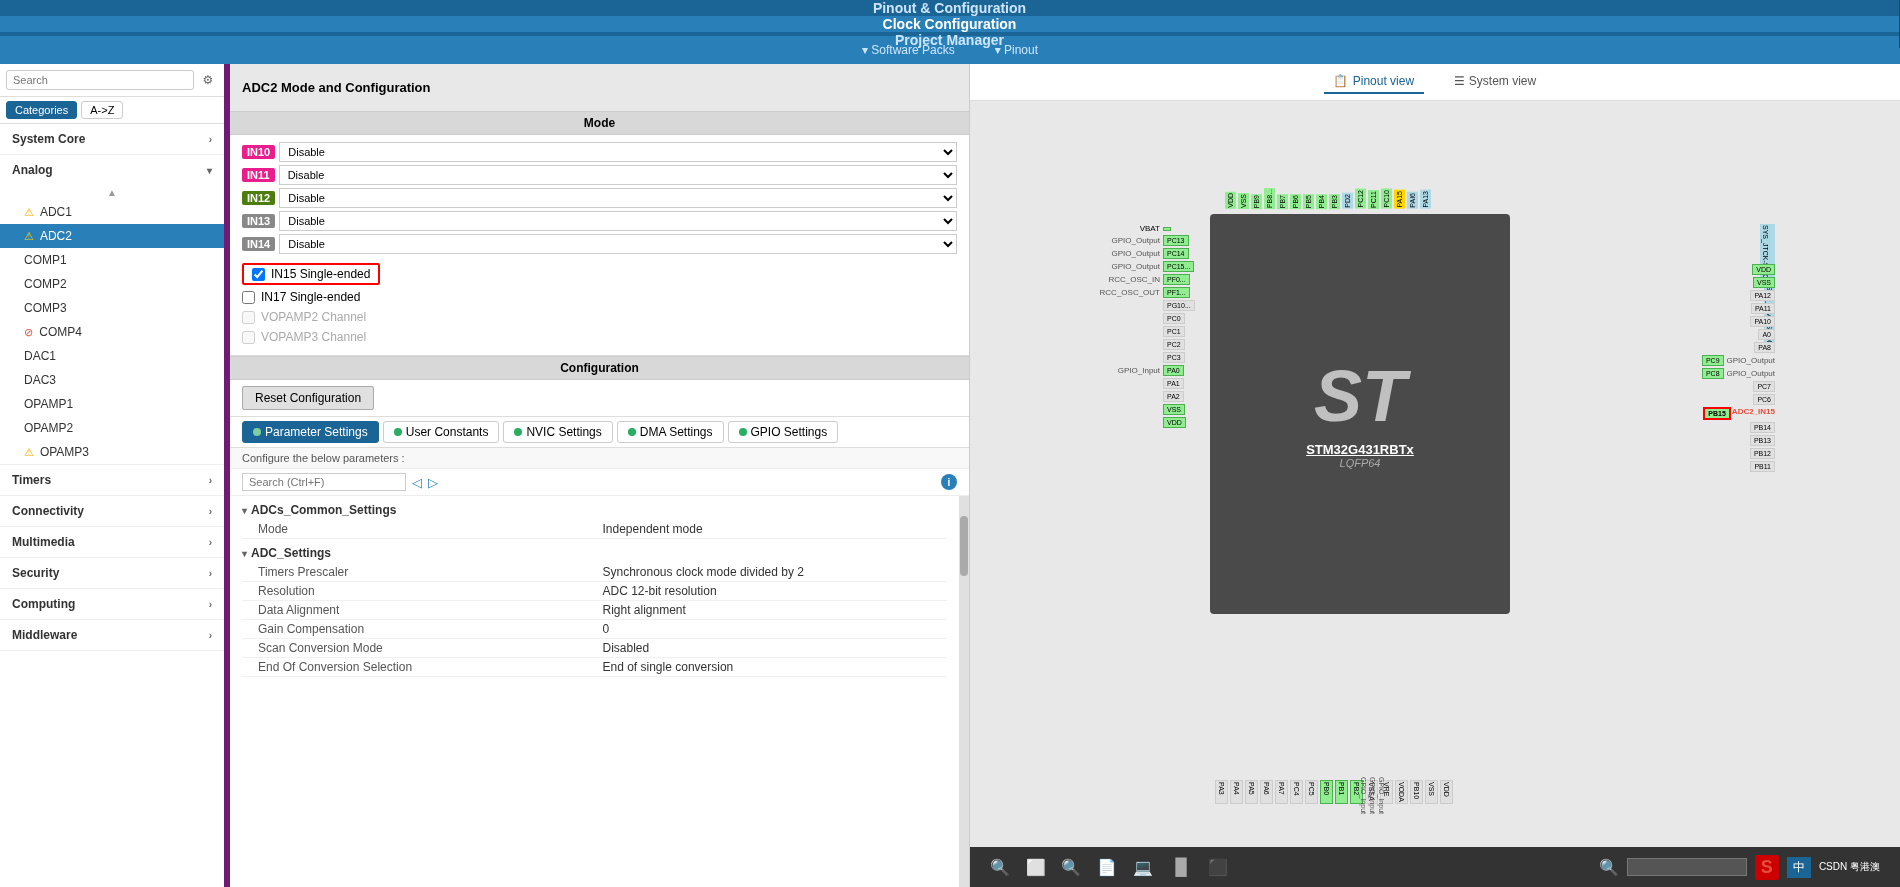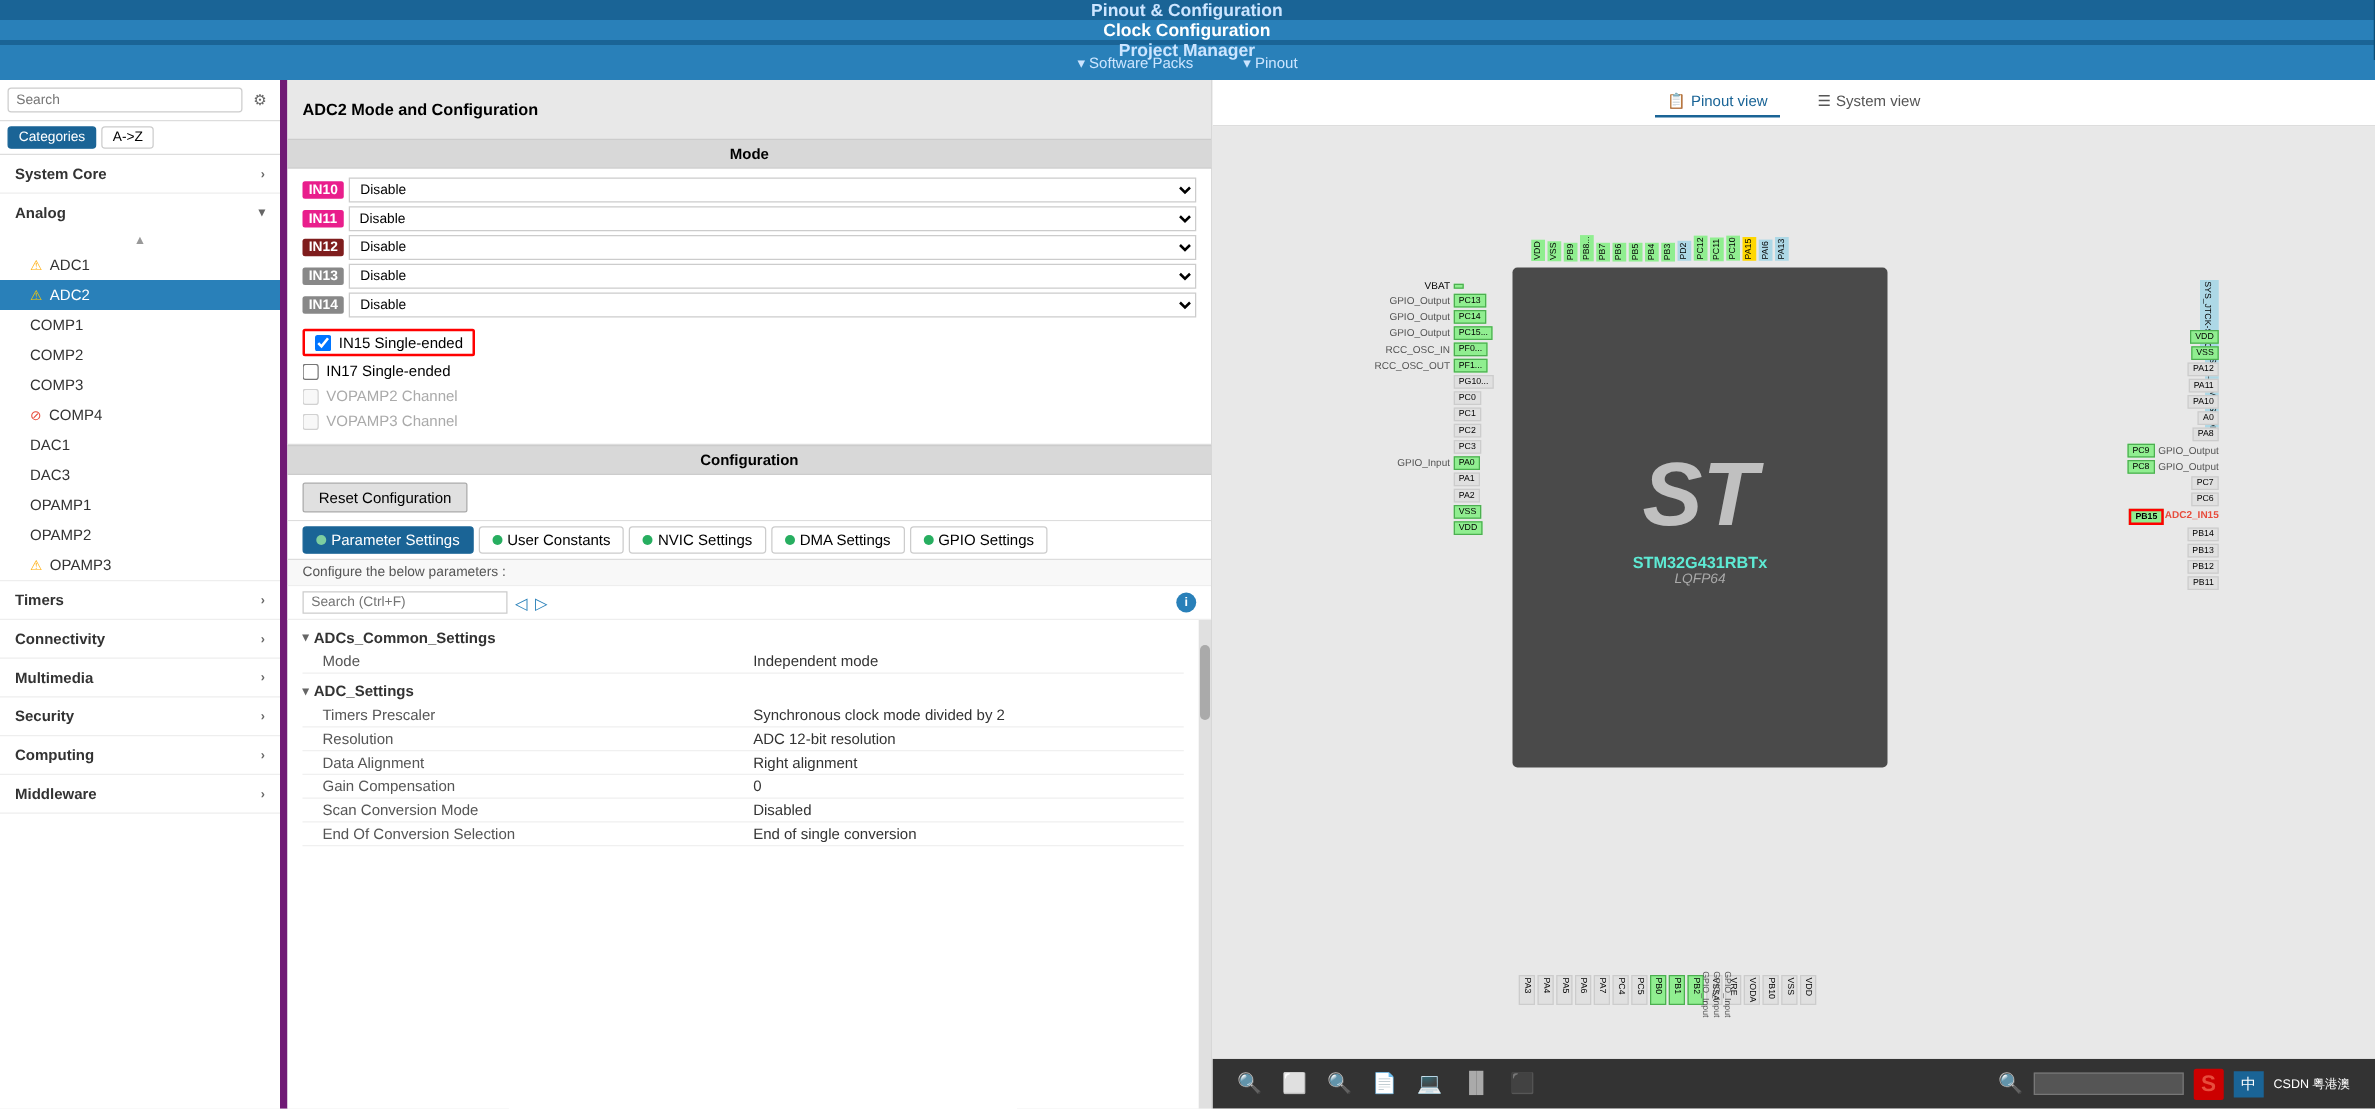--- a/index.html
+++ b/index.html
@@ -38,21 +38,21 @@
 
     
     .center-panel { flex: 1; display: flex; flex-direction: column; background: #f8f8f8; border-right: 1px solid #ccc; overflow: hidden; max-width: 740px; }
     .panel-title { background: #e8e8e8; border-bottom: 1px solid #ccc; padding: 16px 12px; font-weight: bold; font-size: 13px; }
     .mode-section { background: #d8d8d8; padding: 4px 12px; font-weight: bold; text-align: center; font-size: 12px; border-bottom: 1px solid #ccc; }
 
     .mode-options { padding: 4px 12px; background: white; border-bottom: 1px solid #ddd; }
     .mode-row { display: flex; align-items: center; margin: 3px 0; gap: 4px; }
     .mode-label-tag { color: white; padding: 1px 5px; border-radius: 2px; font-weight: bold; font-size: 11px; min-width: 30px; text-align: center; }
     .tag-pink { background: #e91e8c; }
-    .tag-orange { background: #7f1d1d; }
+    .tag-orange { background: #4d7c0f; }
     .mode-select { flex: 1; border: 1px solid #ccc; padding: 2px 4px; font-size: 11px; background: white; cursor: pointer; }
 
     .checkbox-row { display: flex; align-items: center; gap: 6px; padding: 3px 0; }
     .dimmed { color: #aaa; }
 
     .config-section { background: #d8d8d8; padding: 4px 12px; font-weight: bold; text-align: center; font-size: 12px; border-top: 1px solid #ccc; border-bottom: 1px solid #ccc; }
 
     .config-toolbar { padding: 6px 12px; background: white; border-bottom: 1px solid #ddd; }
     .reset-btn { background: #e0e0e0; border: 1px solid #aaa; padding: 4px 12px; cursor: pointer; font-size: 12px; border-radius: 2px; }
 
@@ -392,21 +392,21 @@
           </div>
         </div>
 
         <div style="position:absolute; right:0; top:90px; display:flex; flex-direction:column; gap:1px;">
           <span style="writing-mode:vertical-lr; font-size:7px; white-space:nowrap; background:#ADD8E6; padding:1px 2px;">SYS_JTCK-SWCL</span>
           <span style="writing-mode:vertical-lr; font-size:7px; white-space:nowrap; background:#ADD8E6; padding:1px 2px; margin-left:4px;">SYS_JTMS-SWDI</span>
         </div>
 
         <div style="position:absolute; left:115px; top:80px; width:300px; height:400px; background:#4a4a4a; border-radius:4px; display:flex; align-items:center; justify-content:center; flex-direction:column;">
           <div style="color:#c0c0c0; font-size:72px; font-style:italic; font-weight:bold; line-height:1;">ST</div>
-          <div style="color:#5eead4; font-size:13px; font-weight:bold; margin-top:10px;">STM32G431RBTx</div>
+          <div style="color:#ffffff; font-size:13px; font-weight:bold; margin-top:10px;text-decoration:underline;">STM32G431RBTx</div>
           <div style="color:#aaaaaa; font-size:11px; font-style:italic;">LQFP64</div>
         </div>
 
         <div style="position:absolute; left:0; top:90px; display:flex; flex-direction:column; gap:2px;">
           <div style="display:flex; align-items:center; gap:3px;">
             <span style="font-size:8px; width:65px; text-align:right; white-space:nowrap;">VBAT</span>
             <span style="background:#90EE90; border:1px solid #4CAF50; padding:1px 3px; font-size:7px;"></span>
           </div>
           <div style="display:flex; align-items:center; gap:3px;">
             <span style="font-size:8px; width:65px; text-align:right; white-space:nowrap; color:#555;">GPIO_Output</span>

